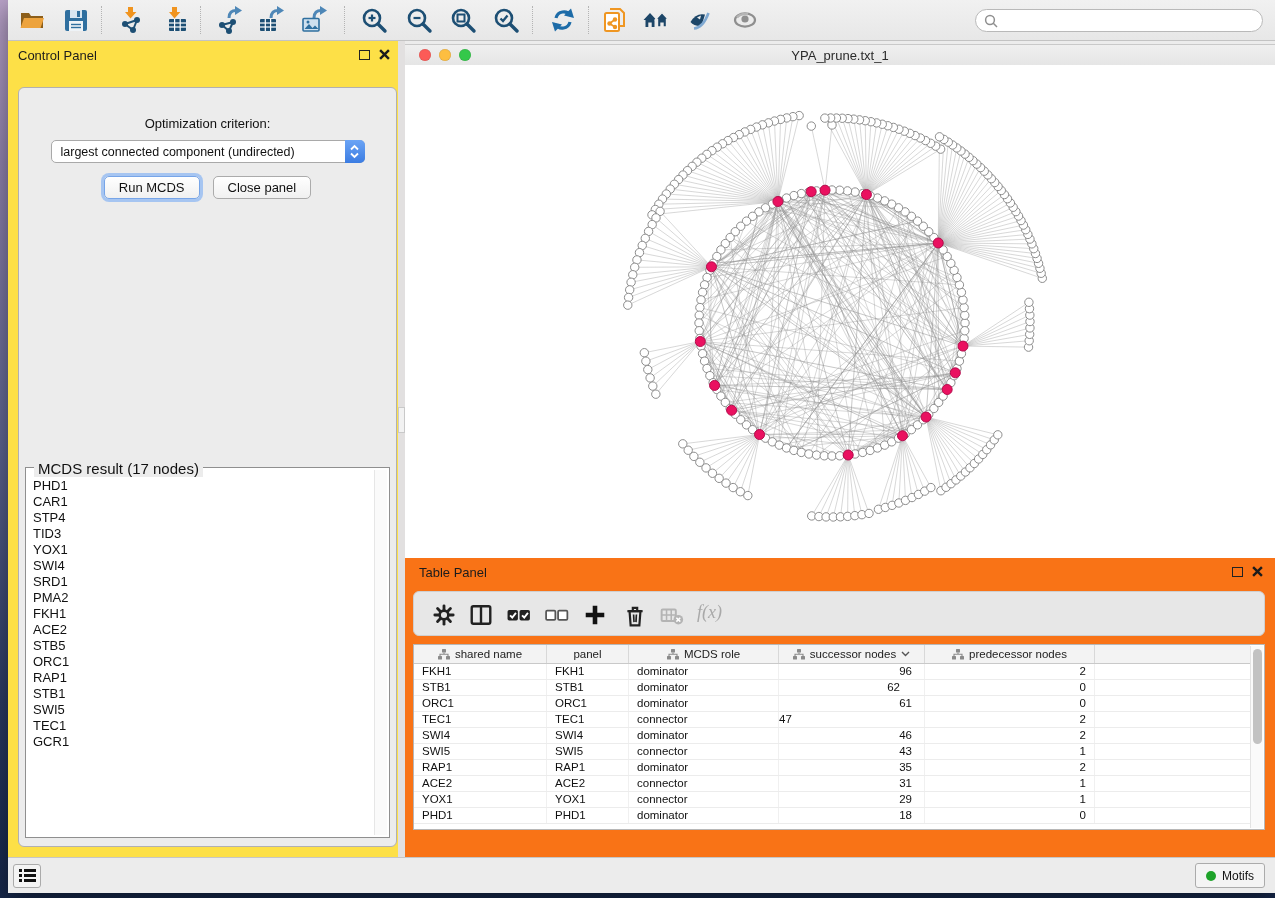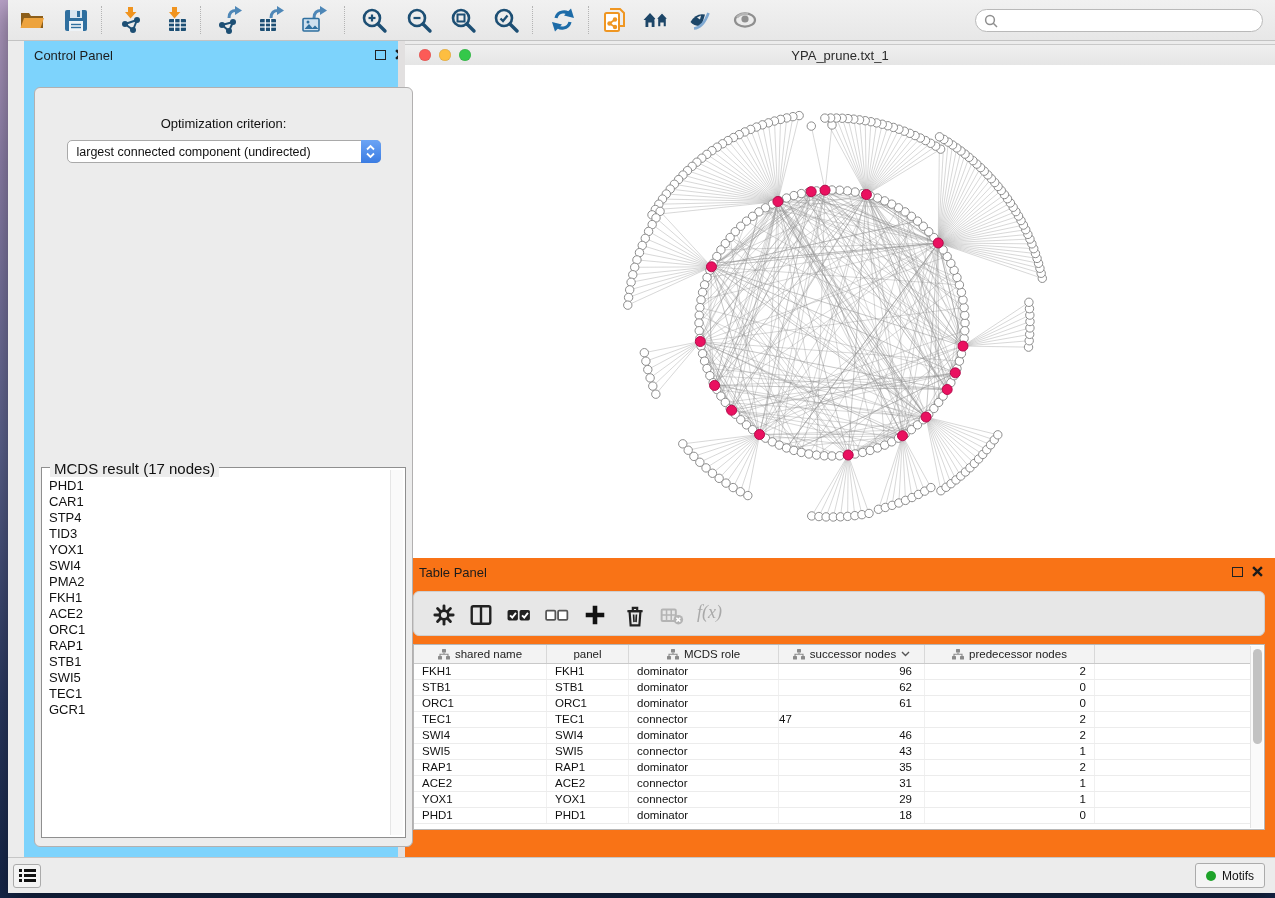--- a/index.html
+++ b/index.html
@@ -15,21 +15,21 @@
     background:linear-gradient(#f1f1f1,#e7e7e7); border-bottom:1px solid #c3c3c3; }
   .tbtn { position:absolute; top:5px; width:30px; height:30px; border:none; background:transparent; padding:1px; cursor:pointer; }
   .tbtn svg { width:28px; height:28px; display:block; }
   .tsep { position:absolute; top:6px; width:0; height:28px; border-left:1px dotted #b4b4b4; }
   .searchbox { position:absolute; right:12px; top:9px; width:288px; height:23px;
     background:#fff; border:1px solid #b9b9b9; border-radius:12px; display:flex; align-items:center; padding:0 8px; }
   .searchbox svg { flex:0 0 auto; margin-right:5px; }
   .searchbox input { border:none; outline:none; flex:1; font-size:12px; background:transparent; }
 
   
-  .control-panel { position:absolute; left:16px; top:41px; width:390px; height:816px; background:#7dd3fc; }
+  .control-panel { position:absolute; left:0; top:41px; width:390px; height:816px; background:#fde047; }
   .panel-title { position:absolute; left:10px; top:7px; font-size:13px; color:#1c1c1c; }
   .panel-icons { position:absolute; right:8px; top:8px; display:flex; gap:9px; align-items:center; }
   .float-ico { width:11px; height:10px; border:1.6px solid #222; background:transparent; }
   .close-ico svg { display:block; }
 
   .seg { position:absolute; left:50%; transform:translateX(-50%); display:inline-flex; z-index:3; }
   .seg .seg-tab { background:#fff; border:1px solid #9c9c9c; margin-left:-1px;
     padding:3px 14px; font-size:13px; color:#222; position:relative; cursor:pointer; white-space:nowrap; }
   .seg .seg-tab:first-child { border-radius:5px 0 0 5px; margin-left:0; }
   .seg .seg-tab:last-child { border-radius:0 5px 5px 0; }
@@ -287,32 +287,38 @@
         <div class="opt-label">Optimization criterion:</div>
         <div class="dropdown">
           <span class="dd-text">largest connected component (undirected)</span>
           <span class="stepper">
               <svg width="11" height="15" viewBox="0 0 11 15">
                 <path d="M2 5.5L5.5 2 9 5.5" stroke="#fff" stroke-width="1.8" fill="none"></path>
                 <path d="M2 9.5L5.5 13 9 9.5" stroke="#fff" stroke-width="1.8" fill="none"></path>
               </svg>
             </span>
         </div>
+        <div class="btnrow">
+          <button class="pushbtn focused">Run MCDS</button>
+          <button class="pushbtn">Close panel</button>
+        </div>
         <div class="result-box">
           <span class="result-title">MCDS result (17 nodes)</span>
           <div class="result-list">
               <div>PHD1</div>
               <div>CAR1</div>
               <div>STP4</div>
               <div>TID3</div>
               <div>YOX1</div>
               <div>SWI4</div>
+              <div>SRD1</div>
               <div>PMA2</div>
               <div>FKH1</div>
               <div>ACE2</div>
+              <div>STB5</div>
               <div>ORC1</div>
               <div>RAP1</div>
               <div>STB1</div>
               <div>SWI5</div>
               <div>TEC1</div>
               <div>GCR1</div>
             </div>
           <div class="result-scroll"></div>
         </div>
       </div>
@@ -1182,21 +1188,21 @@
                 <div class="td" style="flex: 0 0 82px; text-align: left; padding: 0px 0px 0px 8px;">FKH1</div>
                 <div class="td" style="flex: 0 0 150px; text-align: left; padding: 0px 0px 0px 8px;">dominator</div>
                 <div class="td" style="flex: 0 0 146px; text-align: right; padding: 0px 12px 0px 0px;">96</div>
                 <div class="td" style="flex: 0 0 170px; text-align: right; padding: 0px 8px 0px 0px;">2</div>
                 <div class="td" style="flex: 1 1 0%; border-right: none;"></div>
               </div>
               <div class="trow">
                 <div class="td" style="flex: 0 0 133px; text-align: left; padding: 0px 0px 0px 8px;">STB1</div>
                 <div class="td" style="flex: 0 0 82px; text-align: left; padding: 0px 0px 0px 8px;">STB1</div>
                 <div class="td" style="flex: 0 0 150px; text-align: left; padding: 0px 0px 0px 8px;">dominator</div>
-                <div class="td" style="flex: 0 0 146px; text-align: right; padding: 0px 12px 0px 0px;">62</div>
+                <div class="td" style="flex: 0 0 146px; text-align: right; padding: 0px 24px 0px 0px;">62</div>
                 <div class="td" style="flex: 0 0 170px; text-align: right; padding: 0px 8px 0px 0px;">0</div>
                 <div class="td" style="flex: 1 1 0%; border-right: none;"></div>
               </div>
               <div class="trow">
                 <div class="td" style="flex: 0 0 133px; text-align: left; padding: 0px 0px 0px 8px;">ORC1</div>
                 <div class="td" style="flex: 0 0 82px; text-align: left; padding: 0px 0px 0px 8px;">ORC1</div>
                 <div class="td" style="flex: 0 0 150px; text-align: left; padding: 0px 0px 0px 8px;">dominator</div>
                 <div class="td" style="flex: 0 0 146px; text-align: right; padding: 0px 12px 0px 0px;">61</div>
                 <div class="td" style="flex: 0 0 170px; text-align: right; padding: 0px 8px 0px 0px;">0</div>
                 <div class="td" style="flex: 1 1 0%; border-right: none;"></div>

